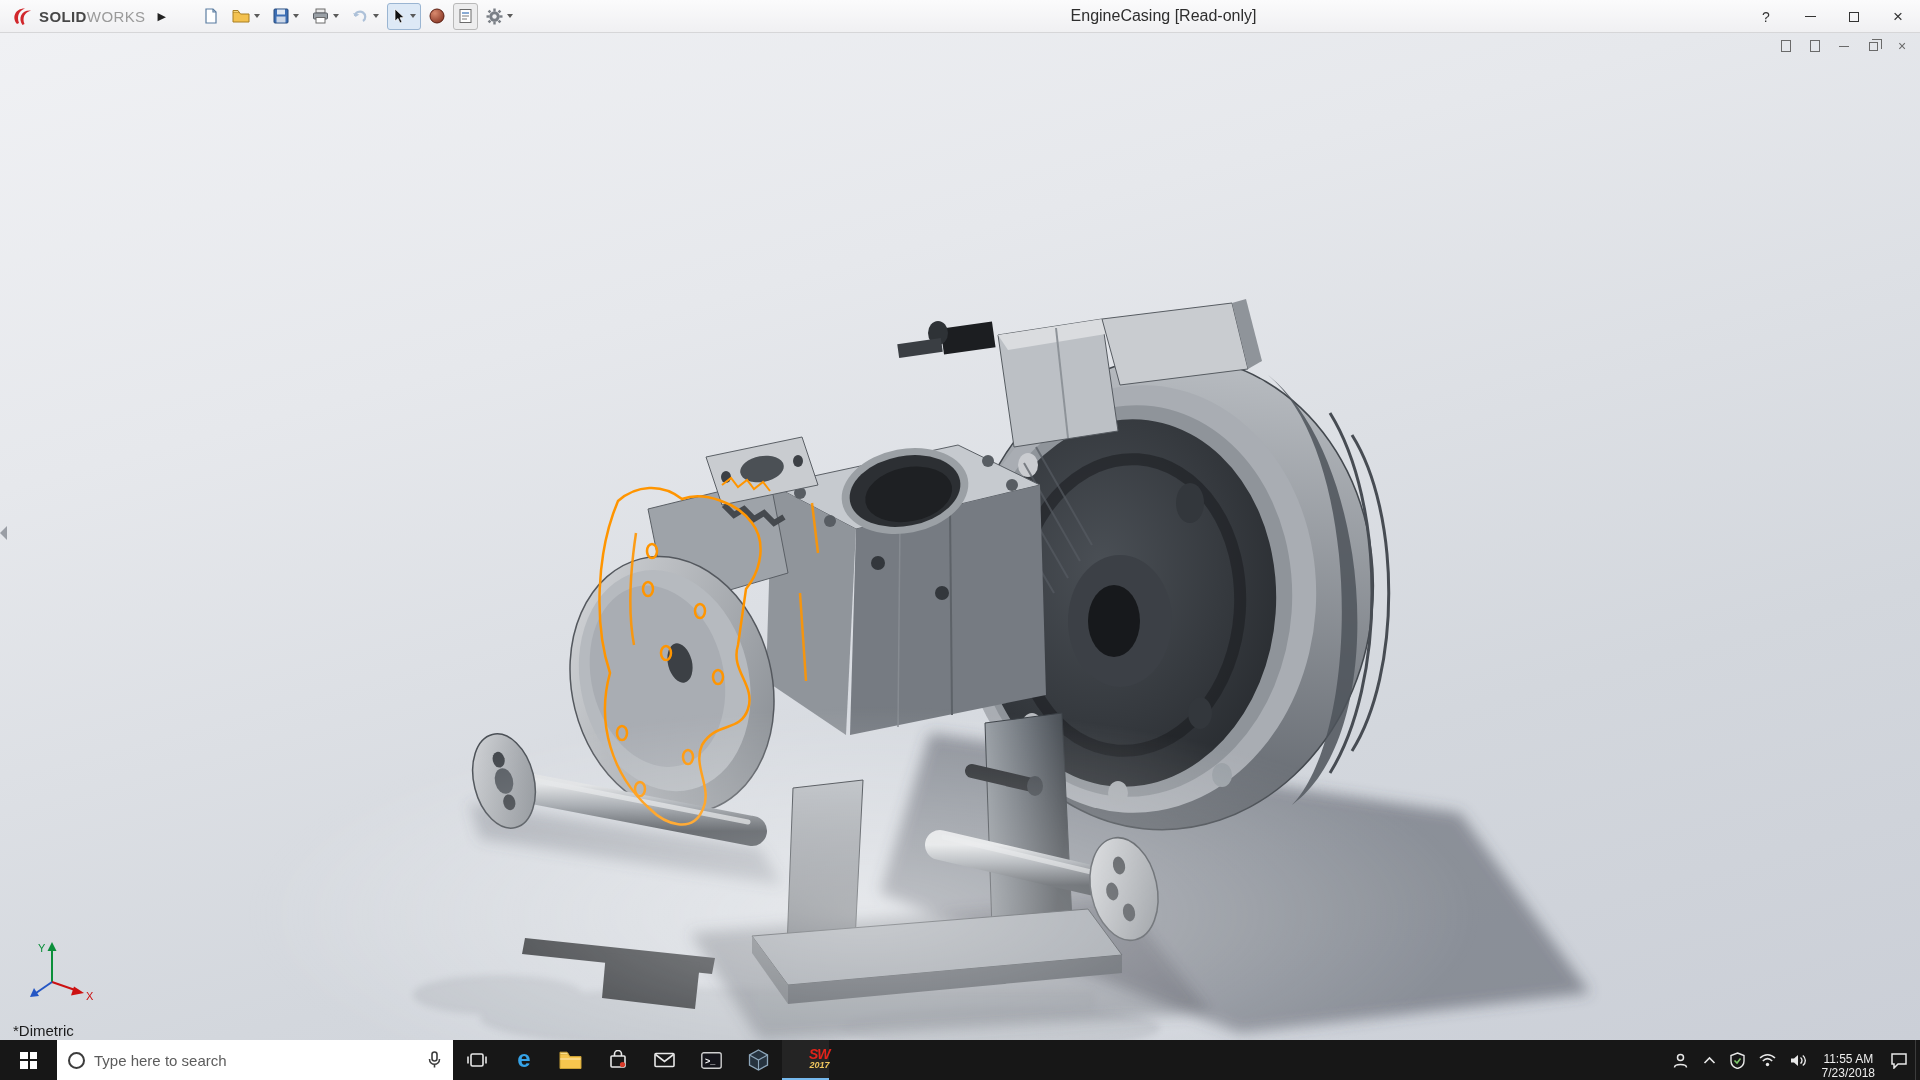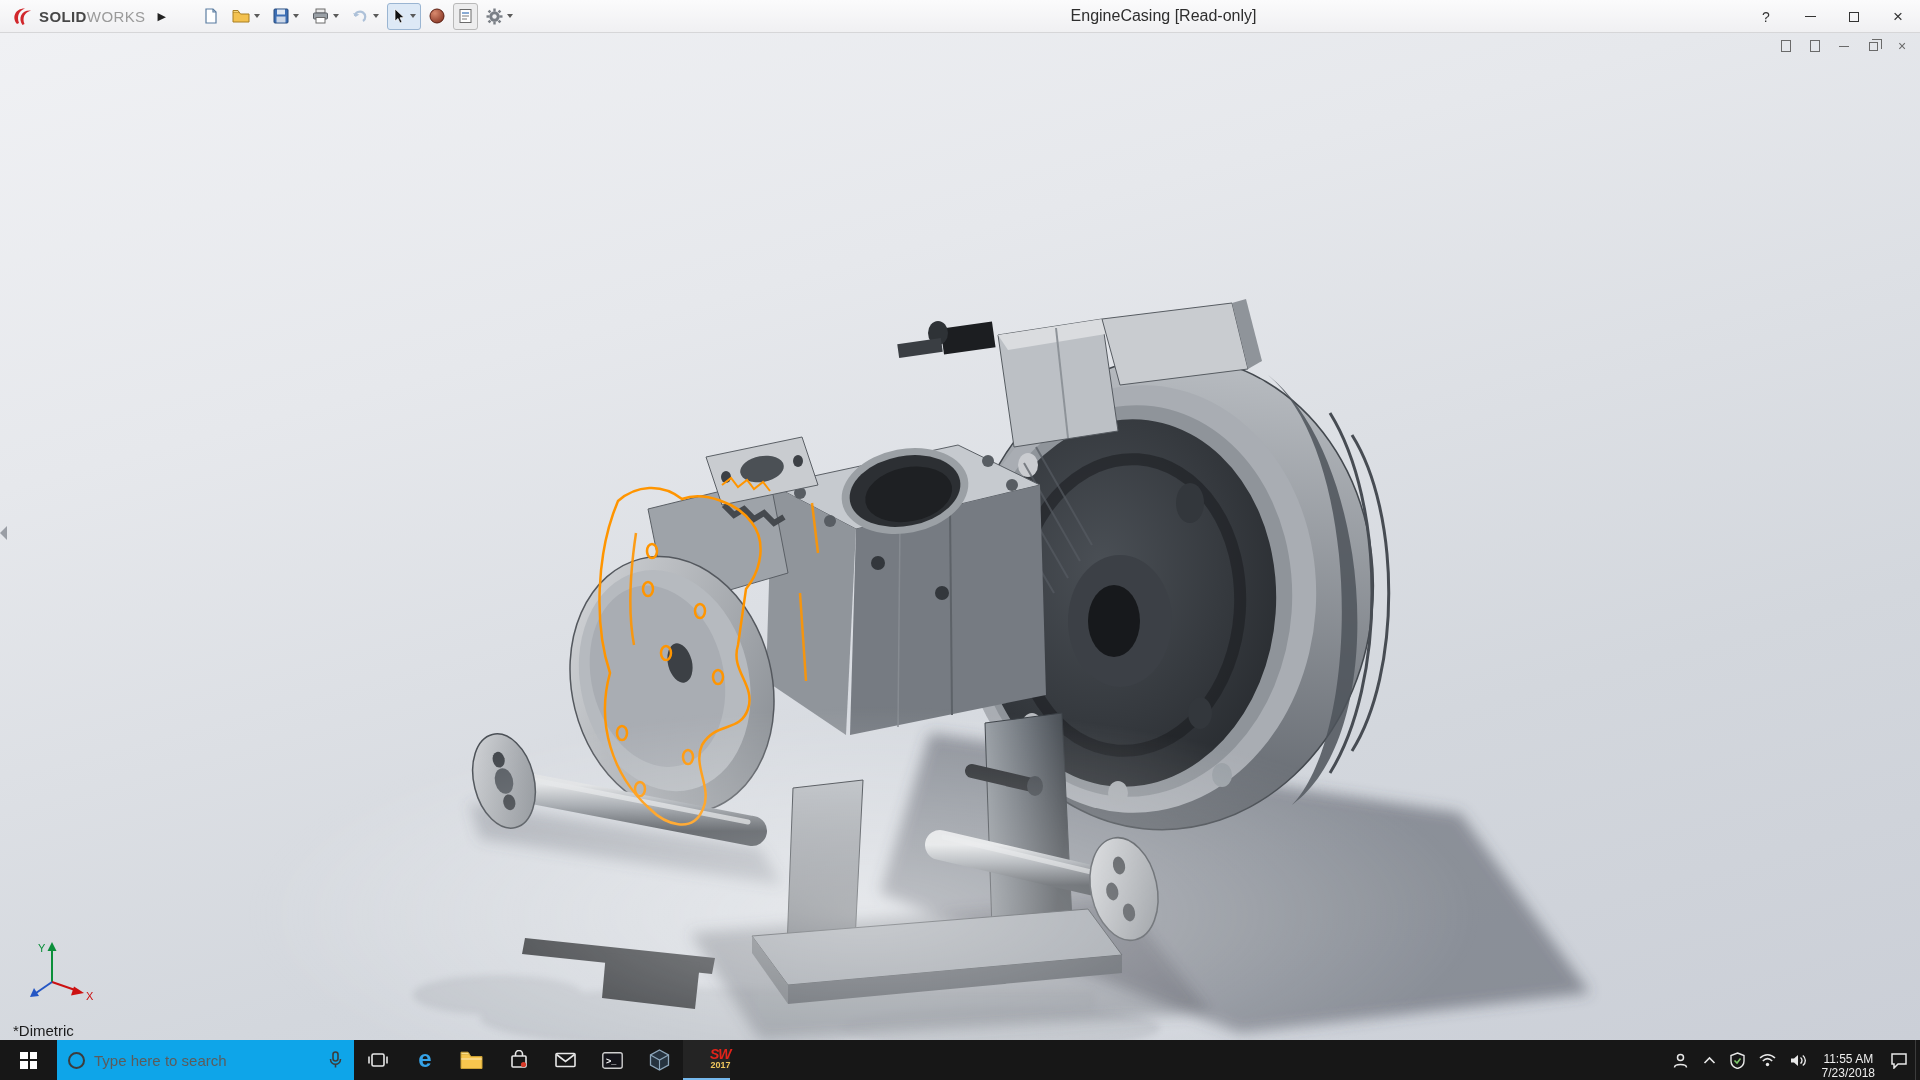--- a/index.html
+++ b/index.html
@@ -46,29 +46,29 @@
   .view-label { position:absolute; left:13px; bottom:1px; font-size:15px; color:#1c1c1c; z-index:4; }
   .panel-handle { position:absolute; left:0; top:493px; width:0; height:0;
     border-top:7px solid transparent; border-bottom:7px solid transparent; border-right:7px solid #9a9ea5; cursor:pointer; }
 
   
   .taskbar { position:absolute; left:0; bottom:0; width:100%; height:40px; background:#171717;
     display:flex; align-items:stretch; z-index:40; color:#eee; }
   .tb-start { width:57px; display:grid; place-items:center; cursor:pointer; }
   .win-logo { width:17px; height:17px; display:grid; grid-template-columns:1fr 1fr; grid-template-rows:1fr 1fr; gap:2px; }
   .win-logo span { background:#fff; }
-  .search-box { width:297px; background:#0ea5e9; display:flex; align-items:center; gap:9px; padding:0 11px; }
+  .search-box { width:396px; background:#ffffff; display:flex; align-items:center; gap:9px; padding:0 11px; }
   .cortana-ring { width:17px; height:17px; border:2px solid #3c3c3c; border-radius:50%; flex:none; }
   .search-input { flex:1; border:none; outline:none; font-size:15px; color:#333; background:transparent; font-family:"Liberation Sans",sans-serif; }
   .search-input::placeholder { color:#5c5c5c; }
   .task-btn { width:47px; display:grid; place-items:center; cursor:pointer; }
   .task-btn.running { box-shadow:inset 0 -2px 0 #76b9ed; background:rgba(255,255,255,0.06); }
   .sw-icon { text-align:right; line-height:11px;margin-left:27px; }
   .sw-icon .sw { font-weight:bold; font-style:italic; font-size:14px; color:#e2231a; letter-spacing:-1px; }
-  .sw-icon .yr { font-size:9px; color:#f0c75e; font-weight:bold; }
+  .sw-icon .yr { font-size:9px; color:#f0c75e; font-weight:bold;font-style:italic; }
   .tray { margin-left:auto; display:flex; align-items:flex-end; gap:0; }
   .tray-btn { height:40px; display:grid; place-items:center; padding:0 7px; cursor:pointer; }
   .clock { text-align:center; font-size:12px; line-height:14px; padding:0 8px; cursor:pointer; }
   .show-desktop { width:5px; height:100%; border-left:1px solid #3c3c3c; cursor:pointer; }
 
   svg text { font-family:"Liberation Sans", sans-serif; }
 </style>
 </head>
 <body>
 

